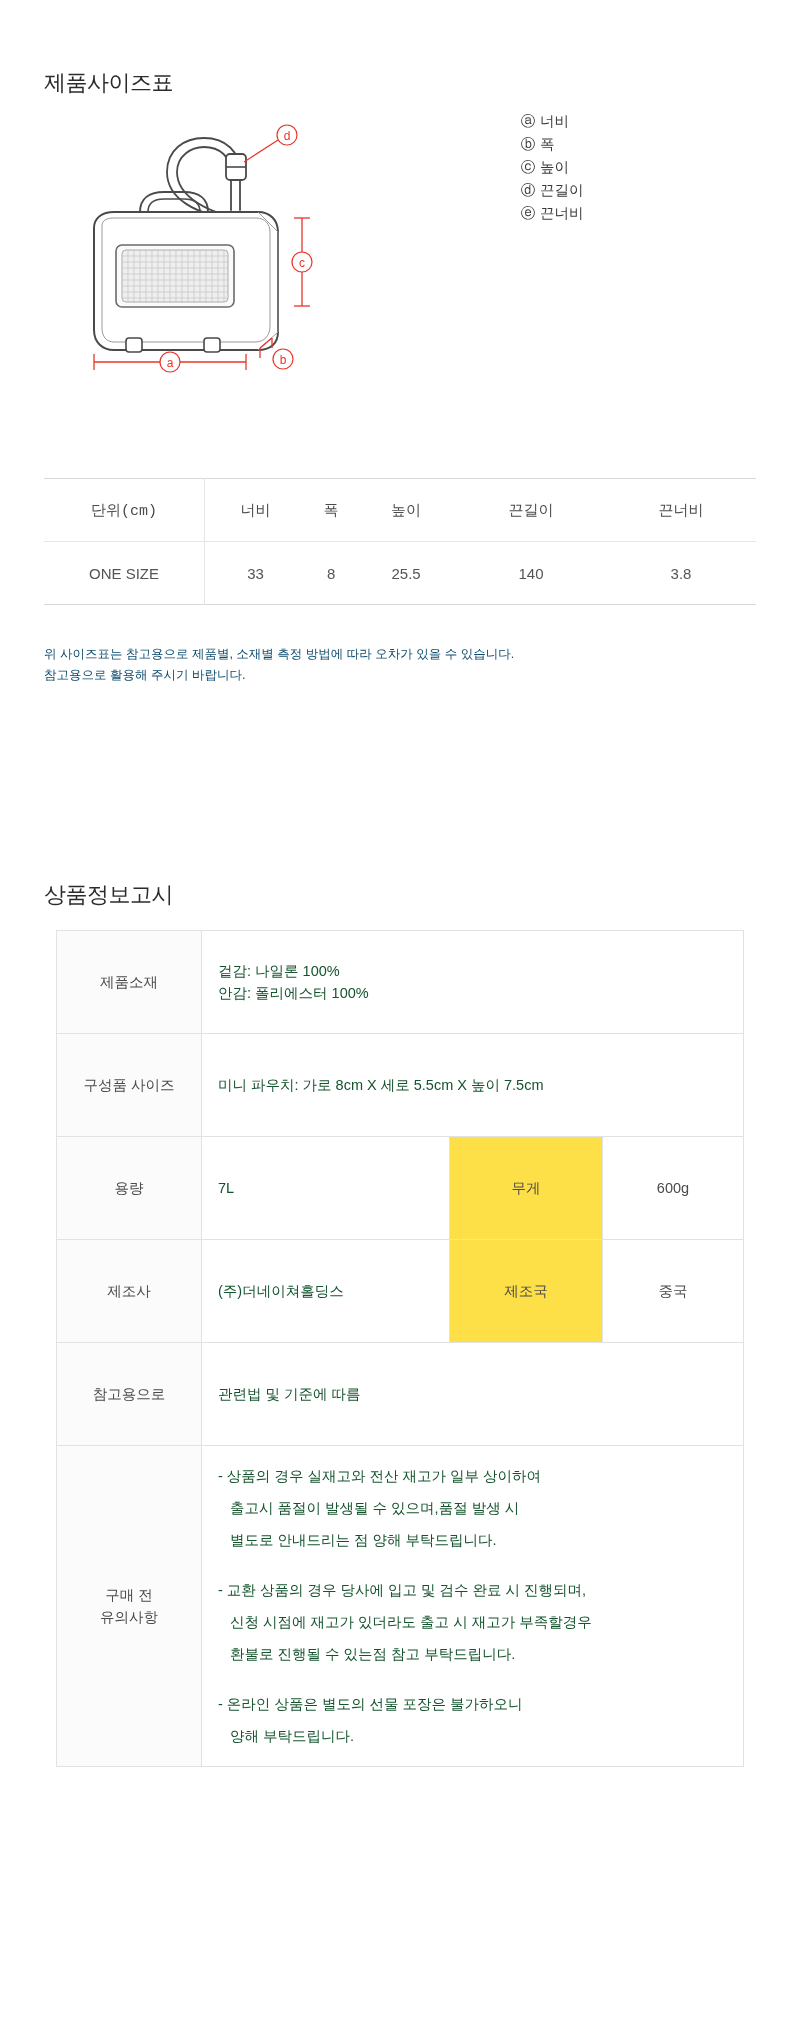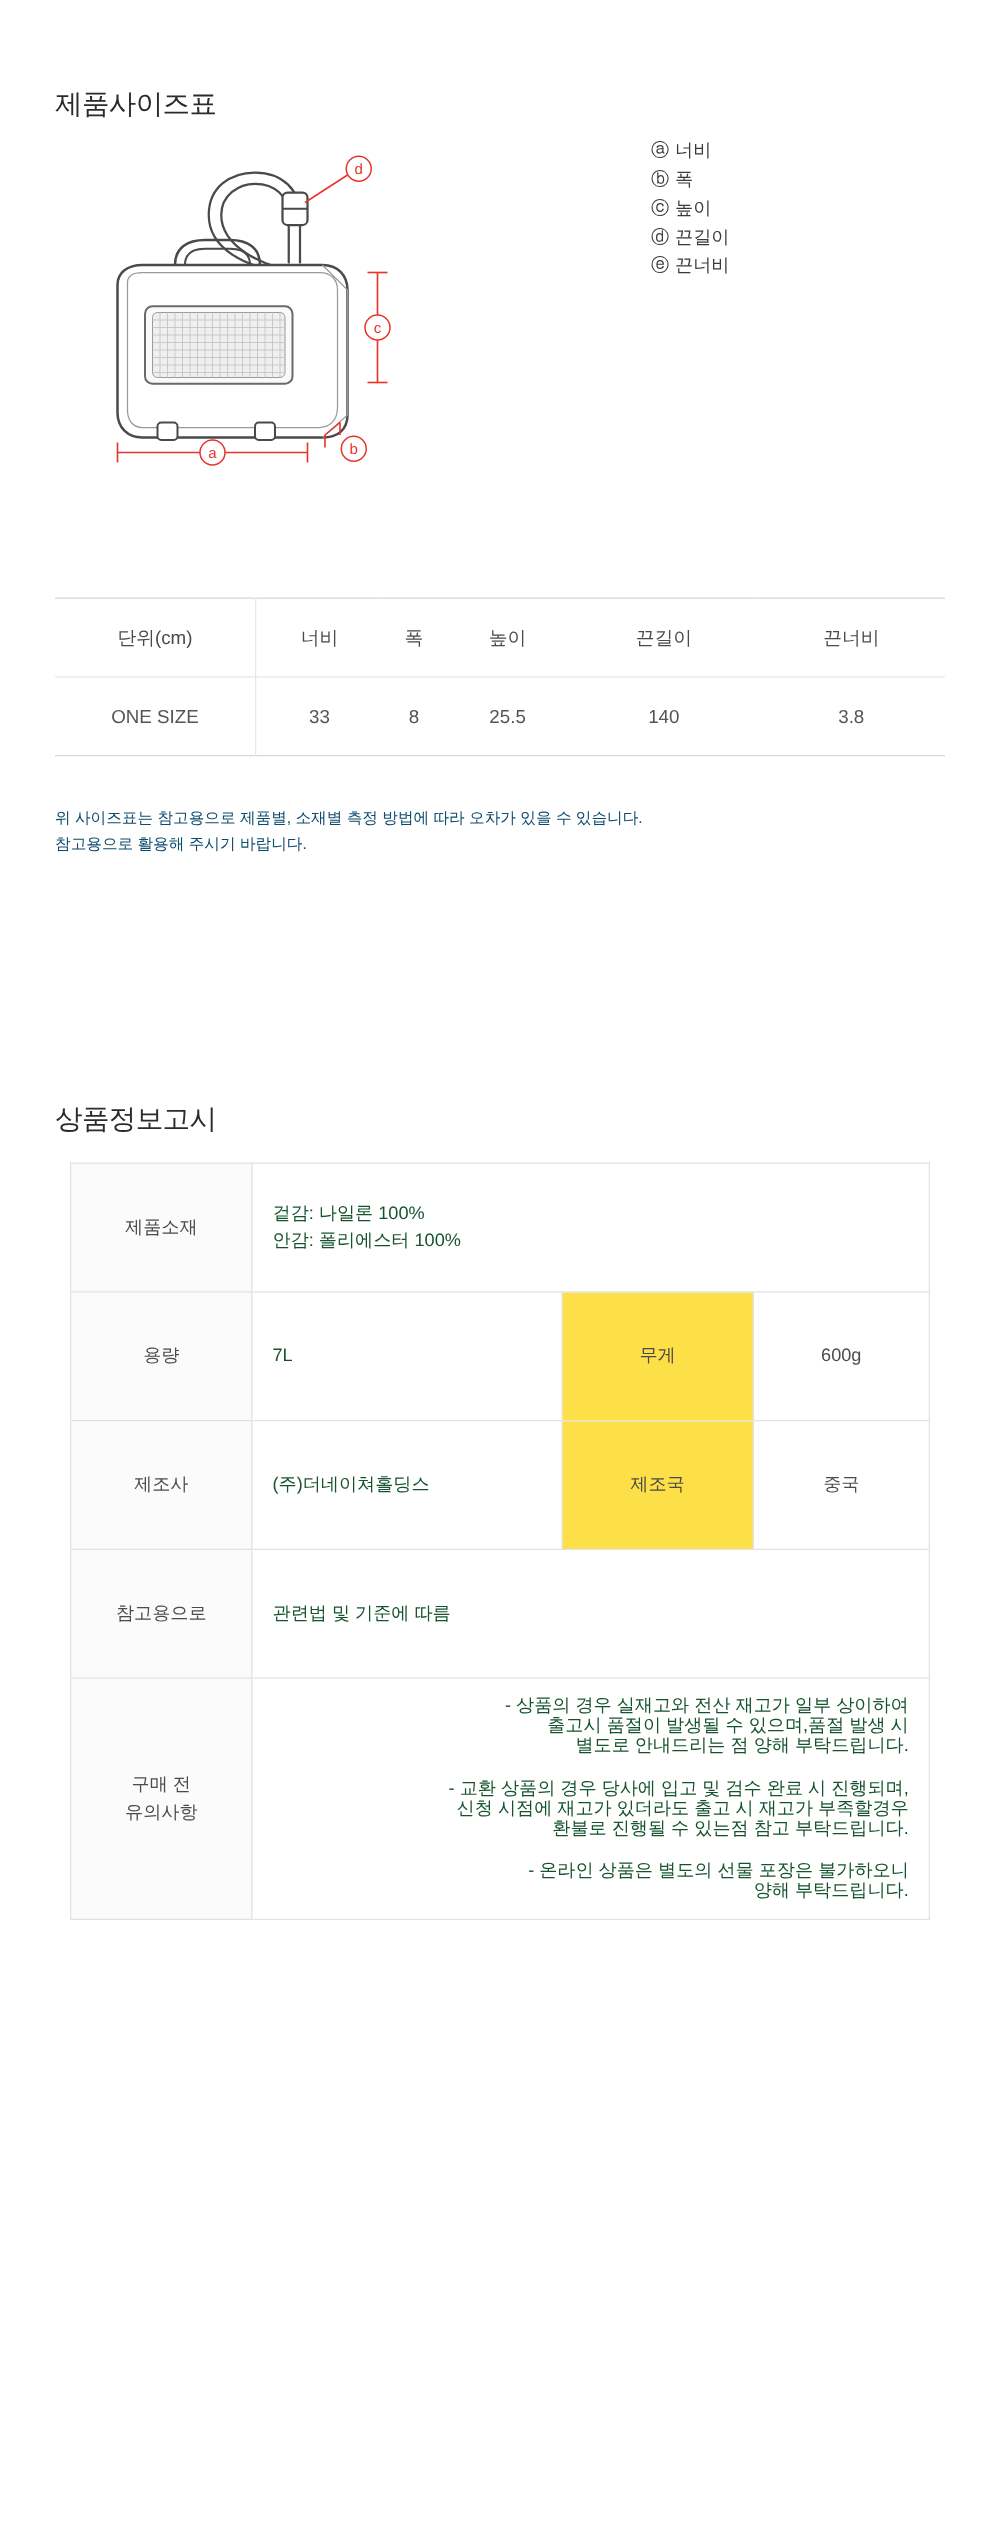--- a/index.html
+++ b/index.html
@@ -72,20 +72,21 @@
   .size-table th, .size-table td {
     text-align: center;
     font-weight: normal;
     padding: 0;
     height: 62px;
     vertical-align: middle;
   }
   .size-table thead tr {
     border-top: 1px solid #d8d8d8;
     border-bottom: 1px solid #e6e6e6;
+    font-family: Liberation Mono, monospace;
   }
   .size-table tbody tr {
     border-bottom: 1px solid #d8d8d8;
   }
   .size-table .unit-col {
     width: 160px;
     border-right: 1px solid #e6e6e6;
   }
   .size-table th { color: #4a4a4a; }
   .size-table td { color: #555555; }
@@ -132,24 +133,23 @@
     background: #fde047;
   }
   .info-table td.sub-value {
     width: 108px;
     text-align: center;
   }
   .info-table td.tall { height: 74px; }
   .notes-cell { padding: 22px 16px 22px 20px; }
   .note-item {
     margin-bottom: 18px;
-    line-height: 16px;
+    line-height: 32px;
     text-indent: -12px;
     padding-left: 12px;
-    text-align: right;
   }
   .note-item:last-child { margin-bottom: 0; }
   .pre-line { white-space: pre-line; }
 </style>
 </head>
 <body>
 
 <div class="page">
 
   <div id="size-title" class="section-title">제품사이즈표</div>
@@ -287,20 +287,24 @@
   <div id="info-title" class="section-title">상품정보고시</div>
 
   <table class="info-table">
     <tbody>
       <tr>
         <td class="label tall">제품소재</td>
         <td class="value pre-line" colspan="3">겉감: 나일론 100%
 안감: 폴리에스터 100%</td>
       </tr>
       <tr>
+        <td class="label tall">구성품 사이즈</td>
+        <td class="value" colspan="3">미니 파우치: 가로 8cm X 세로 5.5cm X 높이 7.5cm</td>
+      </tr>
+      <tr>
         <td class="label tall">용량</td>
         <td class="value">7L</td>
         <td class="sub-label">무게</td>
         <td class="sub-value">600g</td>
       </tr>
       <tr>
         <td class="label tall">제조사</td>
         <td class="value">(주)더네이쳐홀딩스</td>
         <td class="sub-label">제조국</td>
         <td class="sub-value">중국</td>

